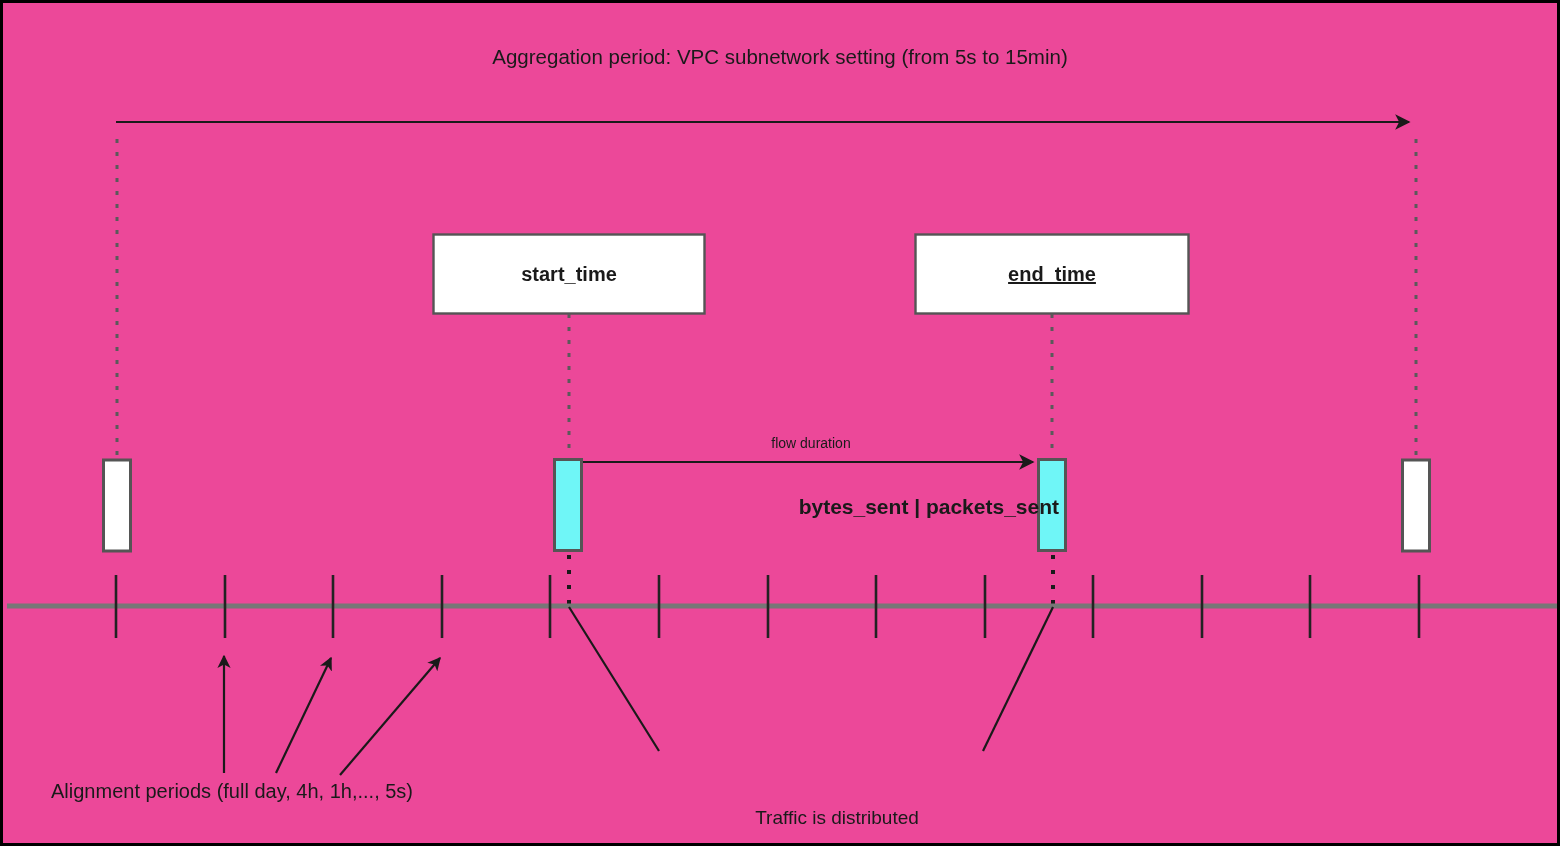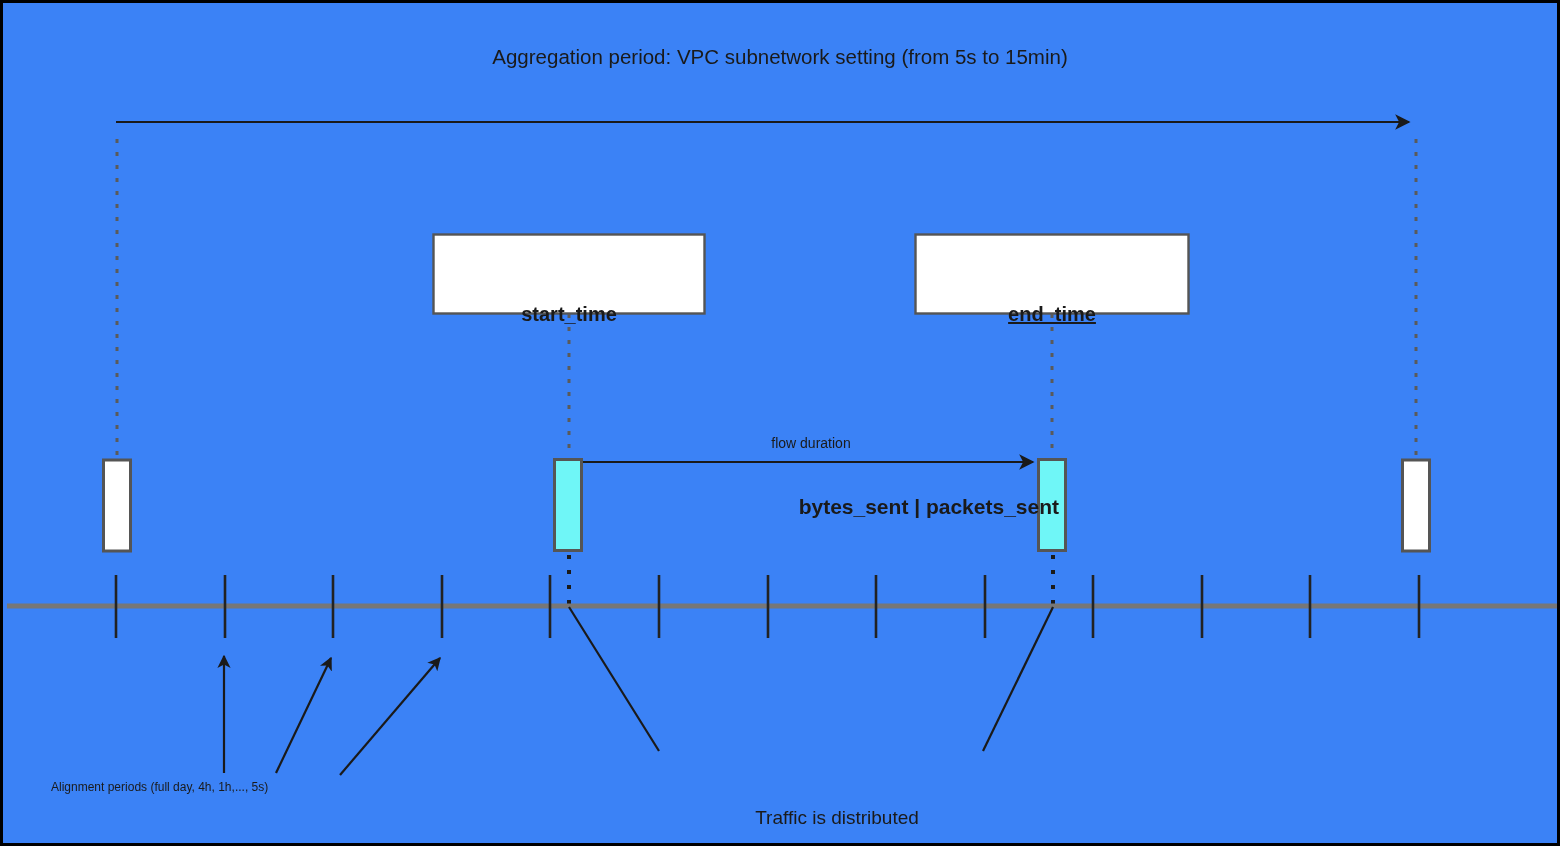--- a/index.html
+++ b/index.html
@@ -10,21 +10,21 @@
   }
   body {
     font-family: "Liberation Sans", sans-serif;
   }
   #frame {
     position: relative;
     width: 1560px;
     height: 846px;
     box-sizing: border-box;
     border: 3px solid #000000;
-    background: #3b82f6;
+    background: #ec4899;
     overflow: hidden;
   }
   #diagram-svg {
     position: absolute;
     left: 0;
     top: 0;
     width: 1560px;
     height: 846px;
   }
   .lbl {
@@ -36,39 +36,38 @@
     font-size: 20.5px;
     text-align: center;
     width: 100%;
     left: 0;
     top: 42px;
   }
   .box-label {
     font-size: 20px;
     font-weight: bold;
     text-align: center;
-    margin-top: 40px;
   }
   .flow-duration-label {
     font-size: 14px;
     text-align: center;
     width: 300px;
     left: 658px;
     top: 432px;
   }
   .metrics-label {
     font-size: 21px;
     font-weight: bold;
     text-align: right;
     width: 500px;
     left: 556px;
     top: 492px;
   }
   .alignment-caption {
-    font-size: 12px;
+    font-size: 20px;
     left: 48px;
     top: 777px;
     text-align: right;
   }
   .traffic-caption {
     font-size: 19px;
     text-align: center;
     width: 300px;
     left: 684px;
     top: 750px;

